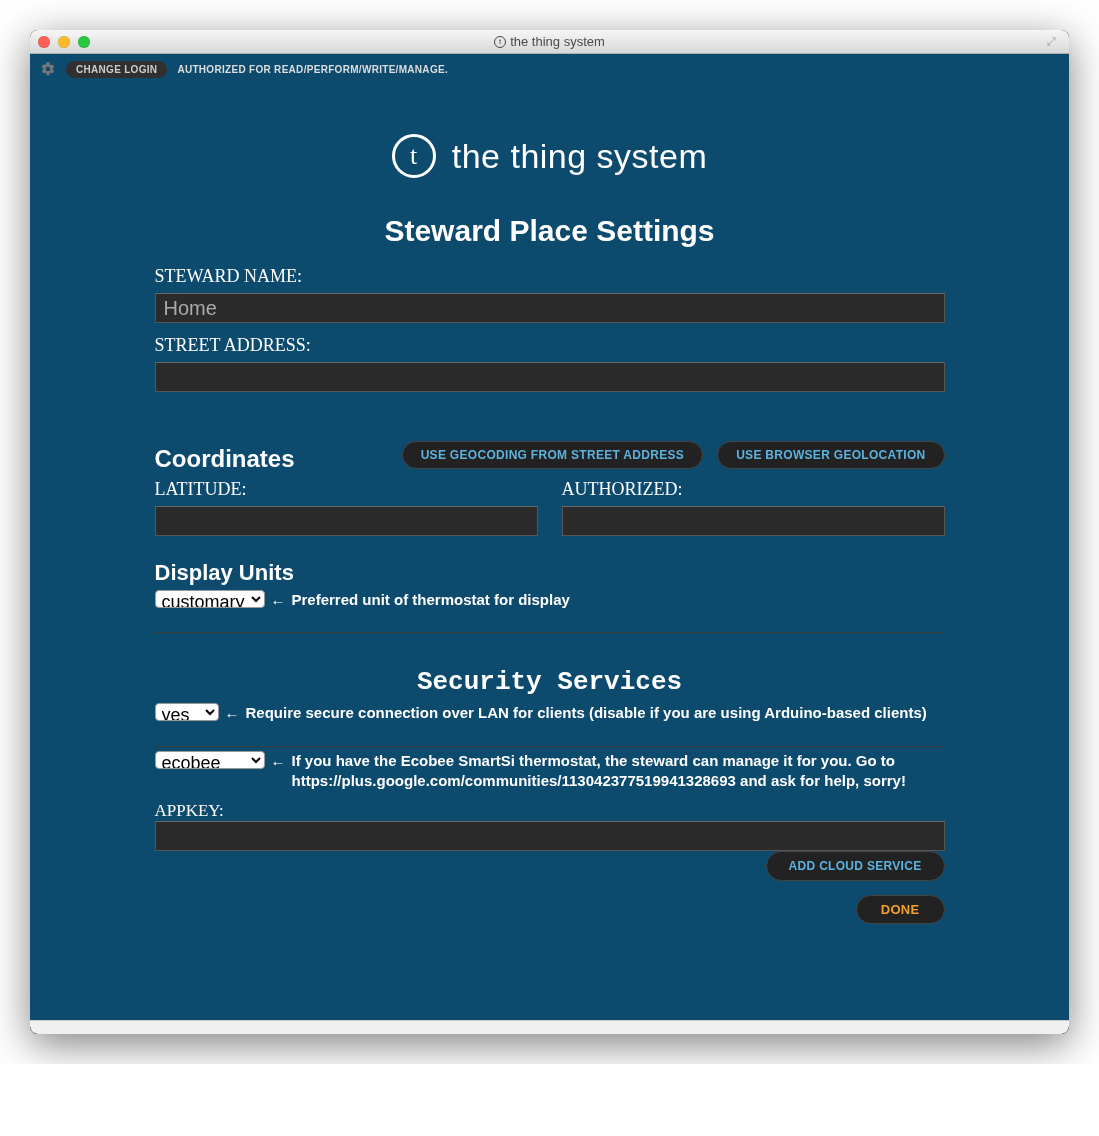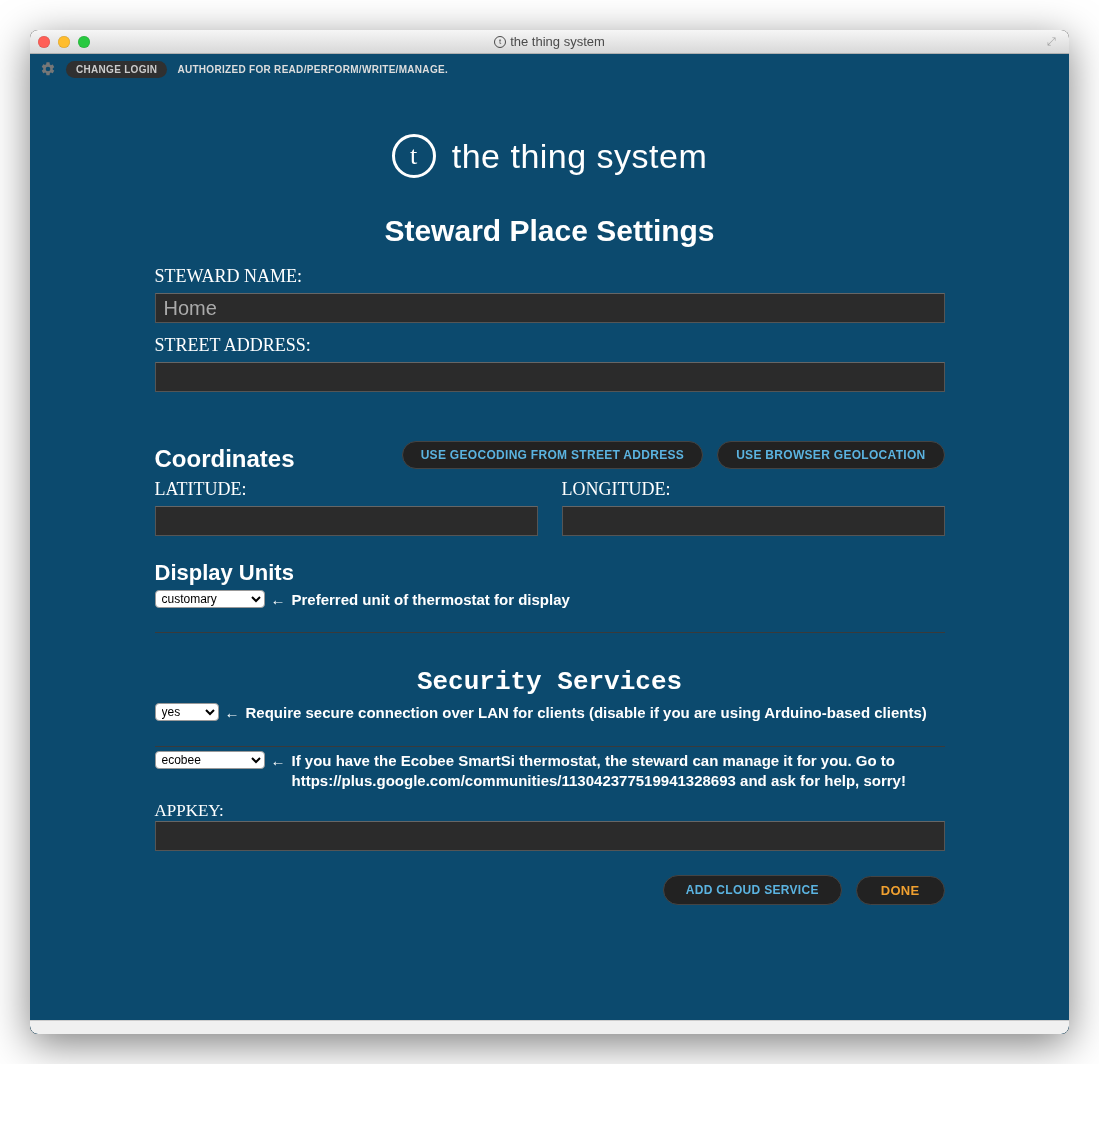--- a/index.html
+++ b/index.html
@@ -189,21 +189,21 @@
   }
   .subsection {
     margin-top: 24px;
   }
   .subsection .section-title { font-size: 22px; }
   .select-native {
     -webkit-appearance: menulist;
     appearance: menulist;
     background: #fff;
     color: #000;
-    font-size: 12px;
+    font-size: 18px;
     height: 18px;
     border: 1px solid #999;
     border-radius: 4px;
     padding: 0 2px;
     width: 110px;
   }
   .select-row {
     display: flex;
     align-items: flex-start;
     gap: 6px;
@@ -223,22 +223,21 @@
   }
   .appkey-label {
     font-family: Georgia, "Times New Roman", serif;
     font-size: 17px;
     margin-top: 10px;
   }
   .button-row-right {
     display: flex;
     justify-content: flex-end;
     gap: 14px;
-    margin-top: 24px;
-    flex-direction: row;
+    flex-direction: column;
     align-items: flex-end;
   }
   .orange-pill {
     background: #222;
     border: 1px solid #444;
     color: #f0a030;
     font-size: 13px;
     font-weight: bold;
     letter-spacing: 0.3px;
     padding: 6px 24px;
@@ -307,21 +306,21 @@
           <button class="blue-pill">USE GEOCODING FROM STREET ADDRESS</button>
           <button class="blue-pill">USE BROWSER GEOLOCATION</button>
         </div>
       </div>
       <div class="coord-row">
         <div class="coord-col">
           <div class="field-label">LATITUDE:</div>
           <input type="text" class="text-input" value="" style="">
         </div>
         <div class="coord-col">
-          <div class="field-label">LONGITUDE:</div>
+          <div class="field-label">AUTHORIZED:</div>
           <input type="text" class="text-input" value="" style="">
         </div>
       </div>
 
       
       <div class="subsection">
         <div class="section-title" style="font-size:22px">Display Units</div>
         <div class="select-row">
           <select class="select-native">
             <option>customary</option>

